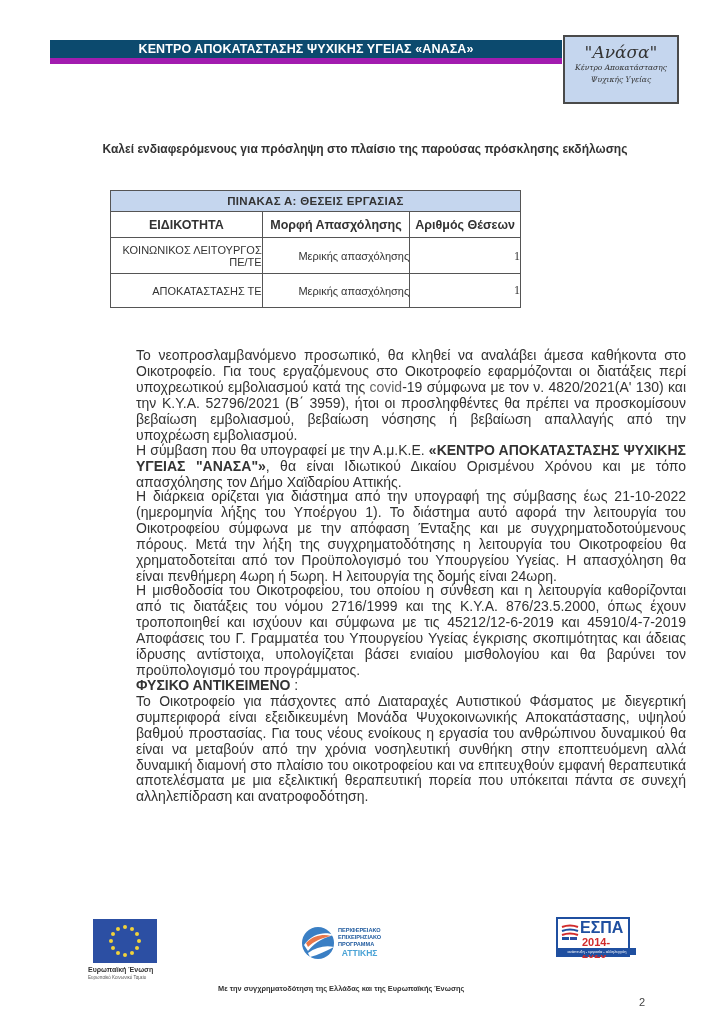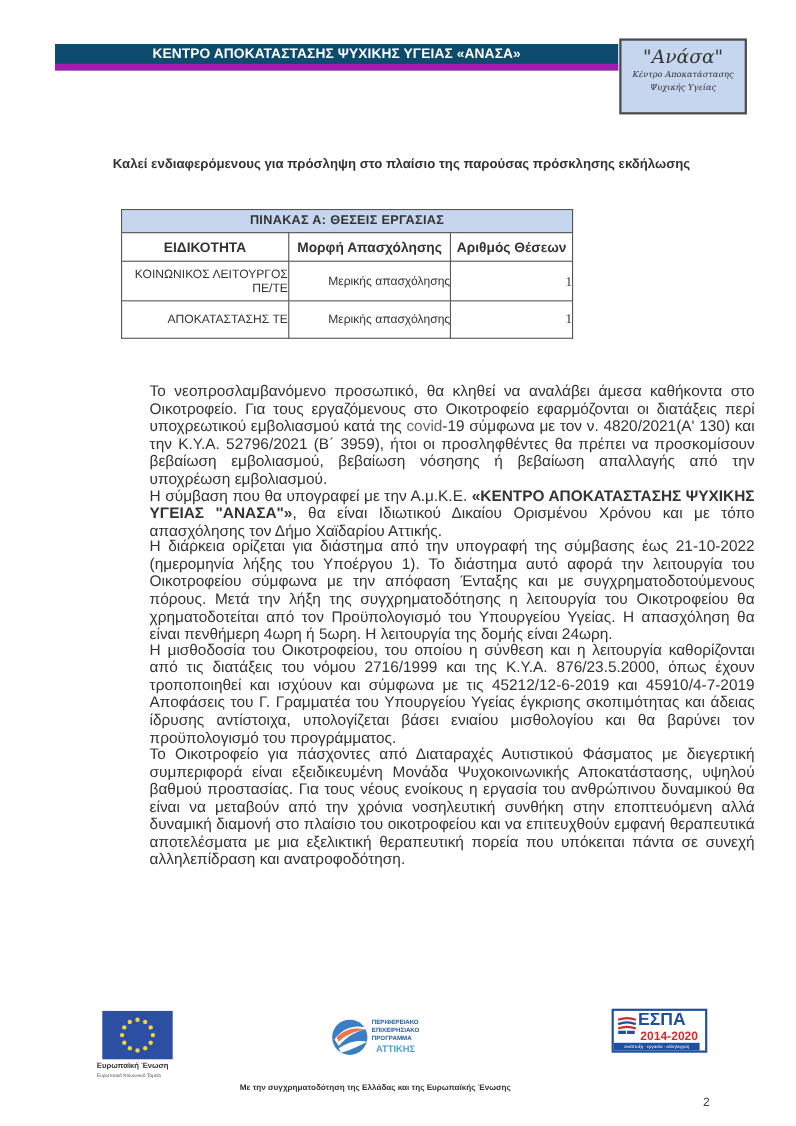--- a/index.html
+++ b/index.html
@@ -60,21 +60,21 @@
     .eu-label { position: absolute; left: 88px; top: 61px; font-size: 7px; color: #333; font-weight: bold; }
     .eu-sublabel { position: absolute; left: 88px; top: 70px; font-size: 4.5px; color: #555; }
 
     .pep-logo { position: absolute; left: 298px; top: 20px; width: 40px; height: 36px; }
     .pep-text {
       position: absolute; left: 338px; top: 22px; font-size: 5.6px; line-height: 7px; color: #1f5a9e; font-weight: bold;
     }
     .pep-text .big { font-size: 8.5px; color: #4aa3d6; line-height: 10px; text-align: center; }
 
     .espa-box {
-      position: absolute; left: 556px; top: 12px; width: 87px; height: 40px; border: 2px solid #1f4fa0; background: #fff;
+      position: absolute; left: 556px; top: 12px; width: 74px; height: 40px; border: 2px solid #1f4fa0; background: #fff;
     }
     .espa-main { position: absolute; left: 22px; top: 0px; font-size: 16px; font-weight: bold; color: #1f4fa0; }
     .espa-years { position: absolute; left: 24px; top: 17px; font-size: 11px; font-weight: bold; color: #d22b2b; }
     .espa-strip {
       position: absolute; left: 0; bottom: 0; width: 78px; height: 7px; background: #1f4fa0;
       color: #fff; font-size: 4px; text-align: center; line-height: 7px;
     }
     .espa-waves { position: absolute; left: 3px; top: 5px; width: 18px; height: 16px; }
 
     .cofund {
@@ -136,20 +136,21 @@
 
 <div class="para" style="top:489px;">
   <span>Η διάρκεια ορίζεται για διάστημα από την υπογραφή της σύμβασης έως 21-10-2022 (ημερομηνία λήξης του Υποέργου 1). Το διάστημα αυτό αφορά την λειτουργία του Οικοτροφείου σύμφωνα με την απόφαση Ένταξης και με συγχρηματοδοτούμενους πόρους. Μετά την λήξη της συγχρηματοδότησης η λειτουργία του Οικοτροφείου θα χρηματοδοτείται από τον Προϋπολογισμό του Υπουργείου Υγείας. Η απασχόληση θα είναι πενθήμερη 4ωρη ή 5ωρη. Η λειτουργία της δομής είναι 24ωρη.</span>
 </div>
 
 <div class="para" style="top:583px;">
   <span>Η μισθοδοσία του Οικοτροφείου, του οποίου η σύνθεση και η λειτουργία καθορίζονται από τις διατάξεις του νόμου 2716/1999 και της Κ.Υ.Α. 876/23.5.2000, όπως έχουν τροποποιηθεί και ισχύουν και σύμφωνα με τις 45212/12-6-2019 και 45910/4-7-2019 Αποφάσεις του Γ. Γραμματέα του Υπουργείου Υγείας έγκρισης σκοπιμότητας και άδειας ίδρυσης αντίστοιχα, υπολογίζεται βάσει ενιαίου μισθολογίου και θα βαρύνει τον προϋπολογισμό του προγράμματος.</span>
 </div>
 
 <div class="para" style="top:678px;">
+  <div><span class="section-head">ΦΥΣΙΚΟ ΑΝΤΙΚΕΙΜΕΝΟ</span><span> :</span></div>
   <span>Το Οικοτροφείο για πάσχοντες από Διαταραχές Αυτιστικού Φάσματος με διεγερτική συμπεριφορά είναι εξειδικευμένη Μονάδα Ψυχοκοινωνικής Αποκατάστασης, υψηλού βαθμού προστασίας. Για τους νέους ενοίκους η εργασία του ανθρώπινου δυναμικού θα είναι να μεταβούν από την χρόνια νοσηλευτική συνθήκη στην εποπτευόμενη αλλά δυναμική διαμονή στο πλαίσιο του οικοτροφείου και να επιτευχθούν εμφανή θεραπευτικά αποτελέσματα με μια εξελικτική θεραπευτική πορεία που υπόκειται πάντα σε συνεχή αλληλεπίδραση και ανατροφοδότηση.</span>
 </div>
 
 <div class="footer-logos">
   <div class="eu-flag" id="euflag">
       <div class="eu-star" style="left: 44px; top: 20px;"></div>
       <div class="eu-star" style="left: 42.1244px; top: 27px;"></div>
       <div class="eu-star" style="left: 37px; top: 32.1244px;"></div>
       <div class="eu-star" style="left: 30px; top: 34px;"></div>
       <div class="eu-star" style="left: 23px; top: 32.1244px;"></div>

